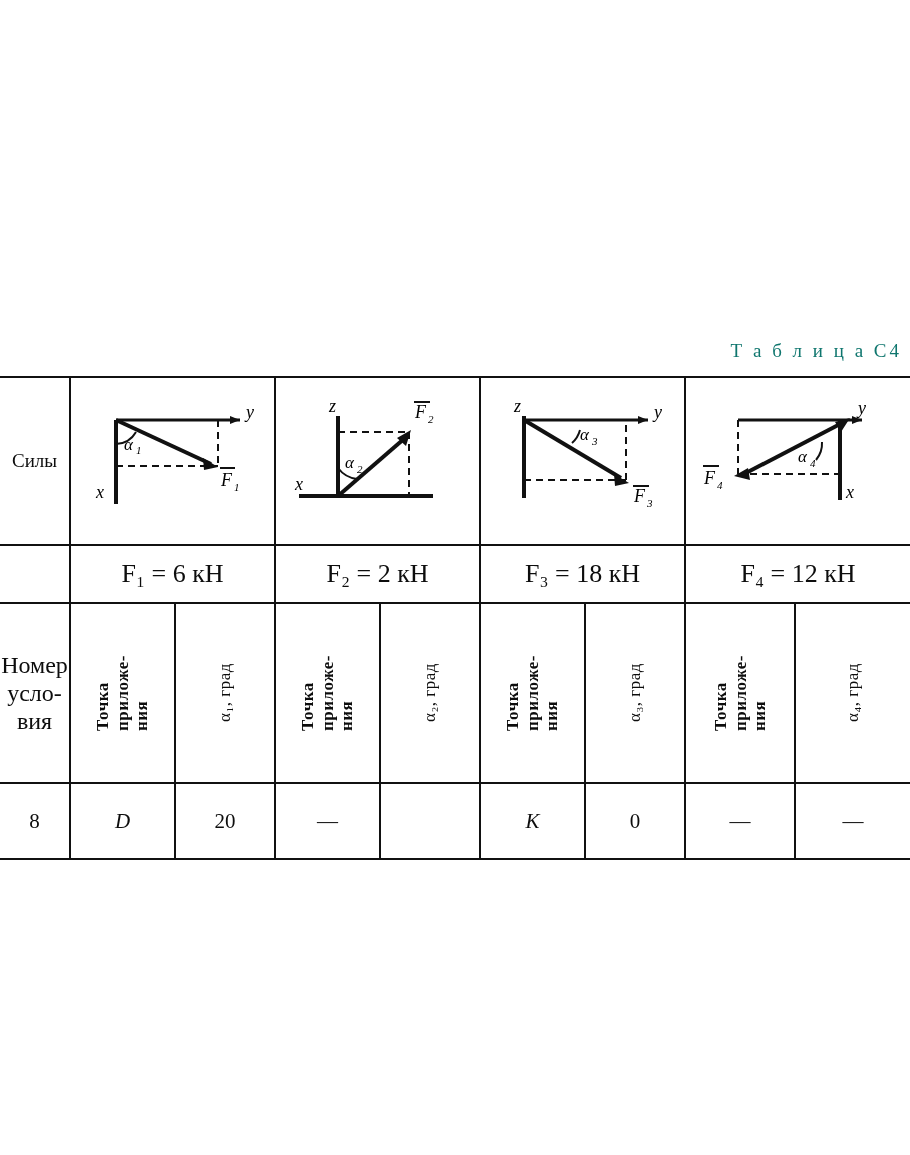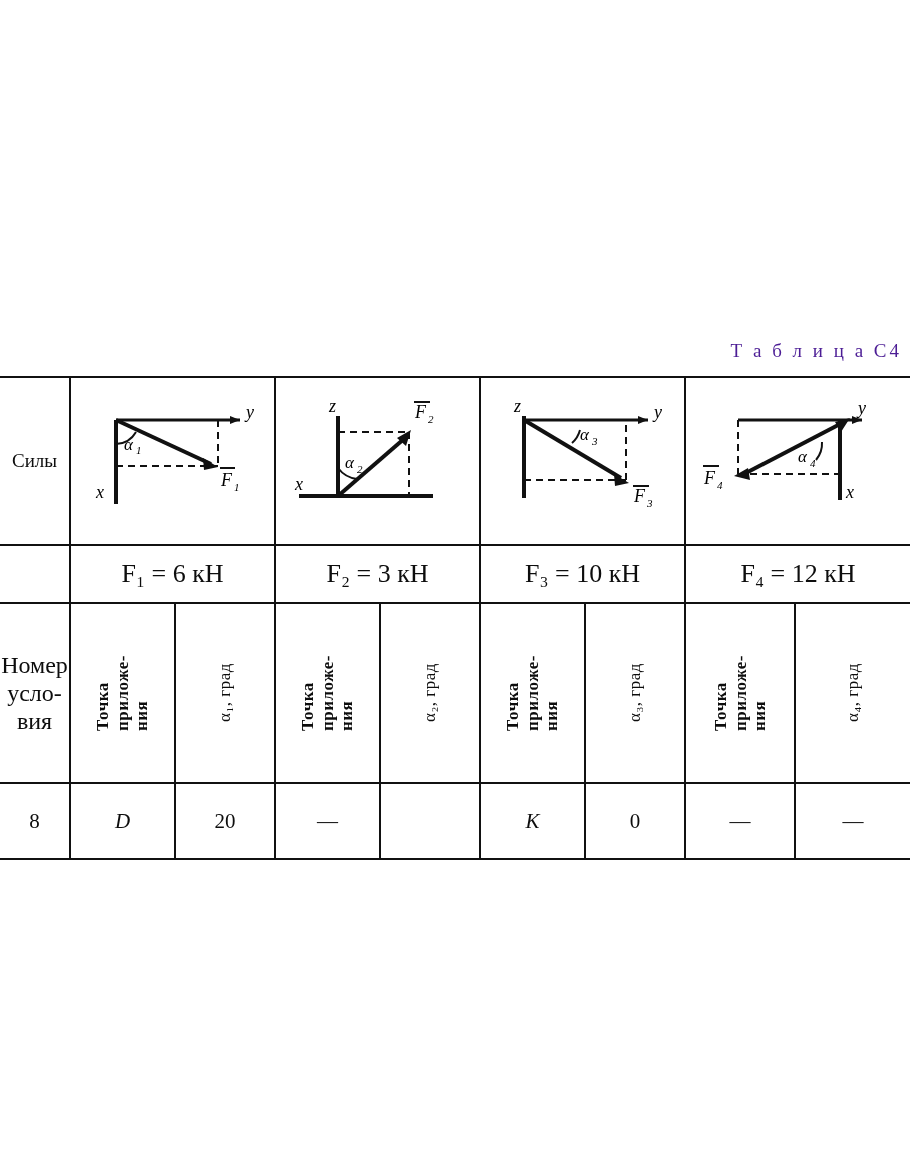--- a/index.html
+++ b/index.html
@@ -26,21 +26,21 @@
   }
 
   
   .caption {
     position: absolute;
     right: 8px;
     top: 340px;
     font-size: 19px;
     letter-spacing: 3px;
     font-family: "Liberation Serif", serif;
-    color: #4c1d95;
+    color: #0f766e;
     white-space: nowrap;
   }
 
   
   .tbl-wrap {
     position: absolute;
     left: 0px;
     top: 376px;
     width: 910px;
   }
@@ -239,24 +239,24 @@
           </svg>
         </td>
       </tr>
 
       <tr class="r-mag">
         <td class="noleft"></td>
         <td colspan="2">
           <span class="mag">F₁ = 6 кН</span>
         </td>
         <td colspan="2">
-          <span class="mag">F₂ = 3 кН</span>
-        </td>
-        <td colspan="2">
-          <span class="mag">F₃ = 10 кН</span>
+          <span class="mag">F₂ = 2 кН</span>
+        </td>
+        <td colspan="2">
+          <span class="mag">F₃ = 18 кН</span>
         </td>
         <td colspan="2" class="noright">
           <span class="mag">F₄ = 12 кН</span>
         </td>
       </tr>
 
       <tr class="r-head">
         <td class="noleft">
           <span class="lbl-nomer" style="white-space:pre-line">Номер
 усло-

